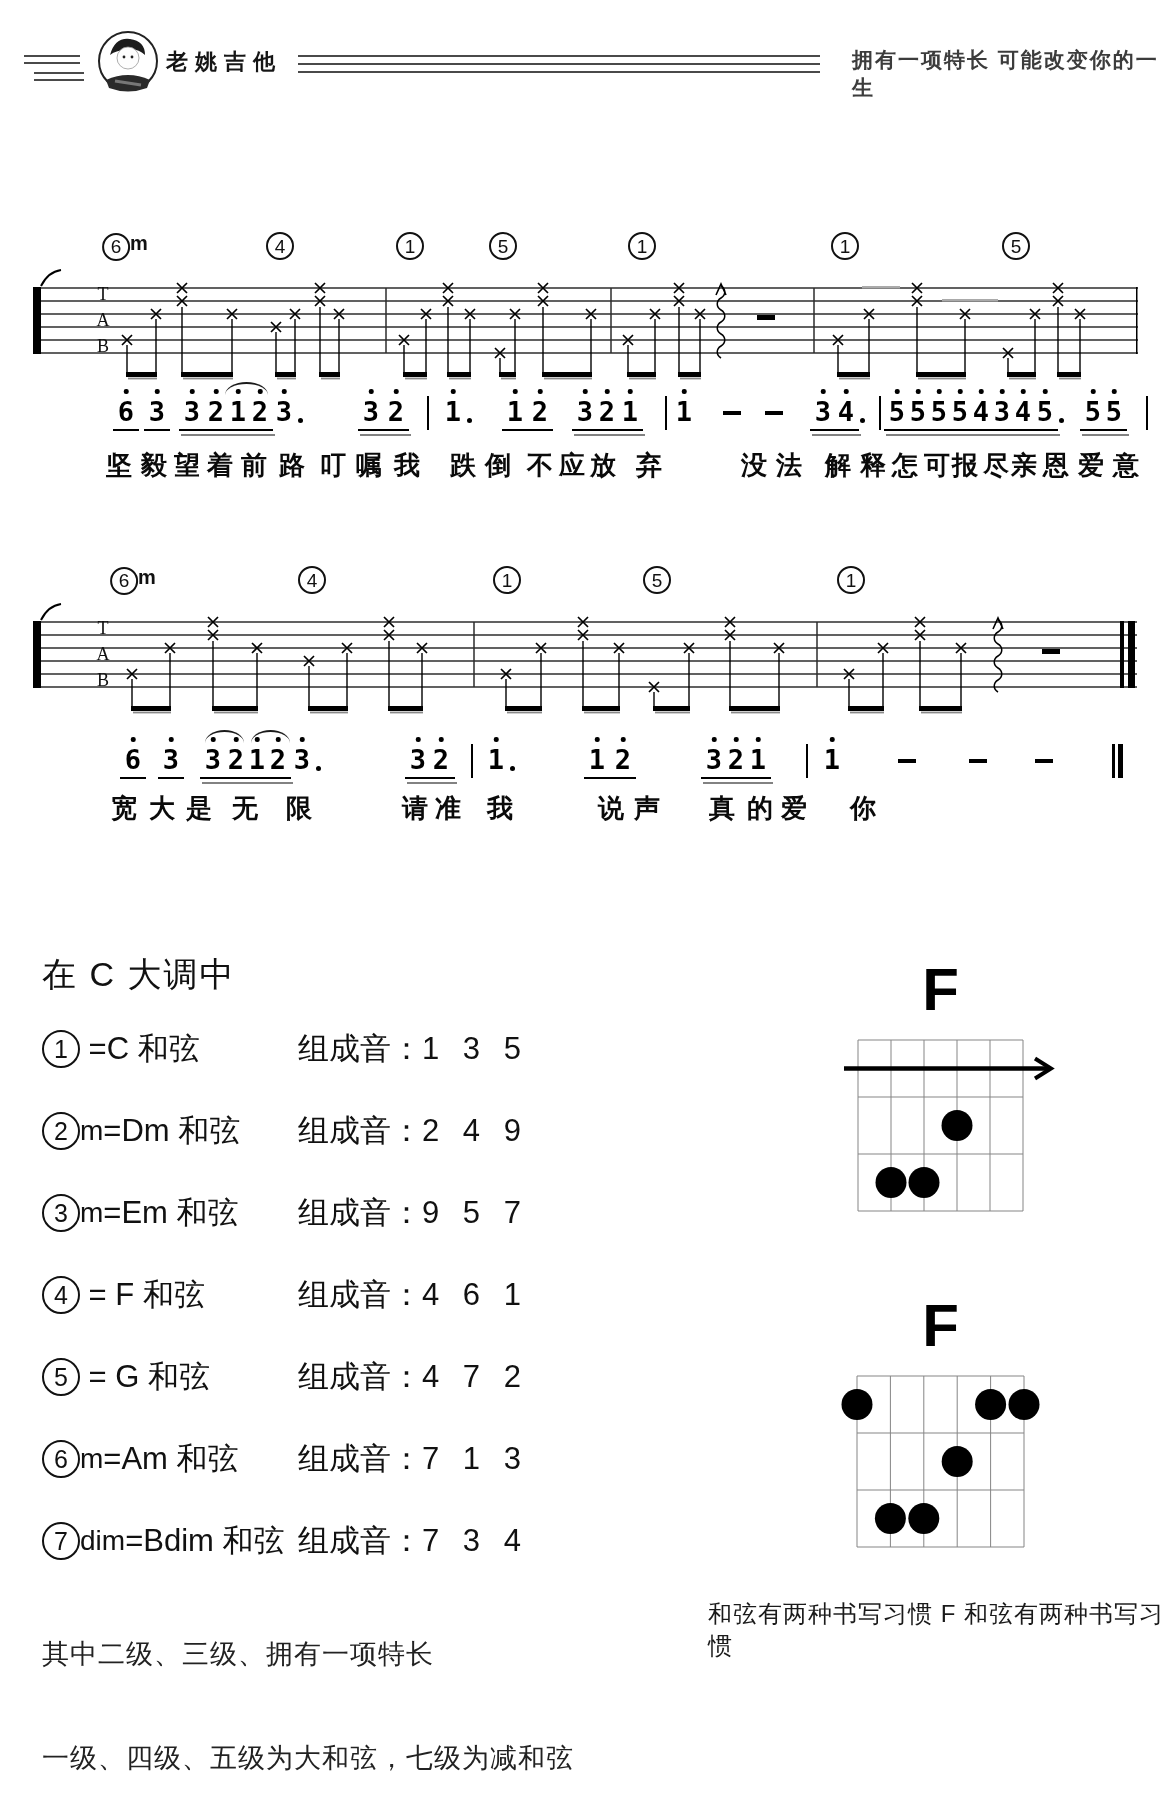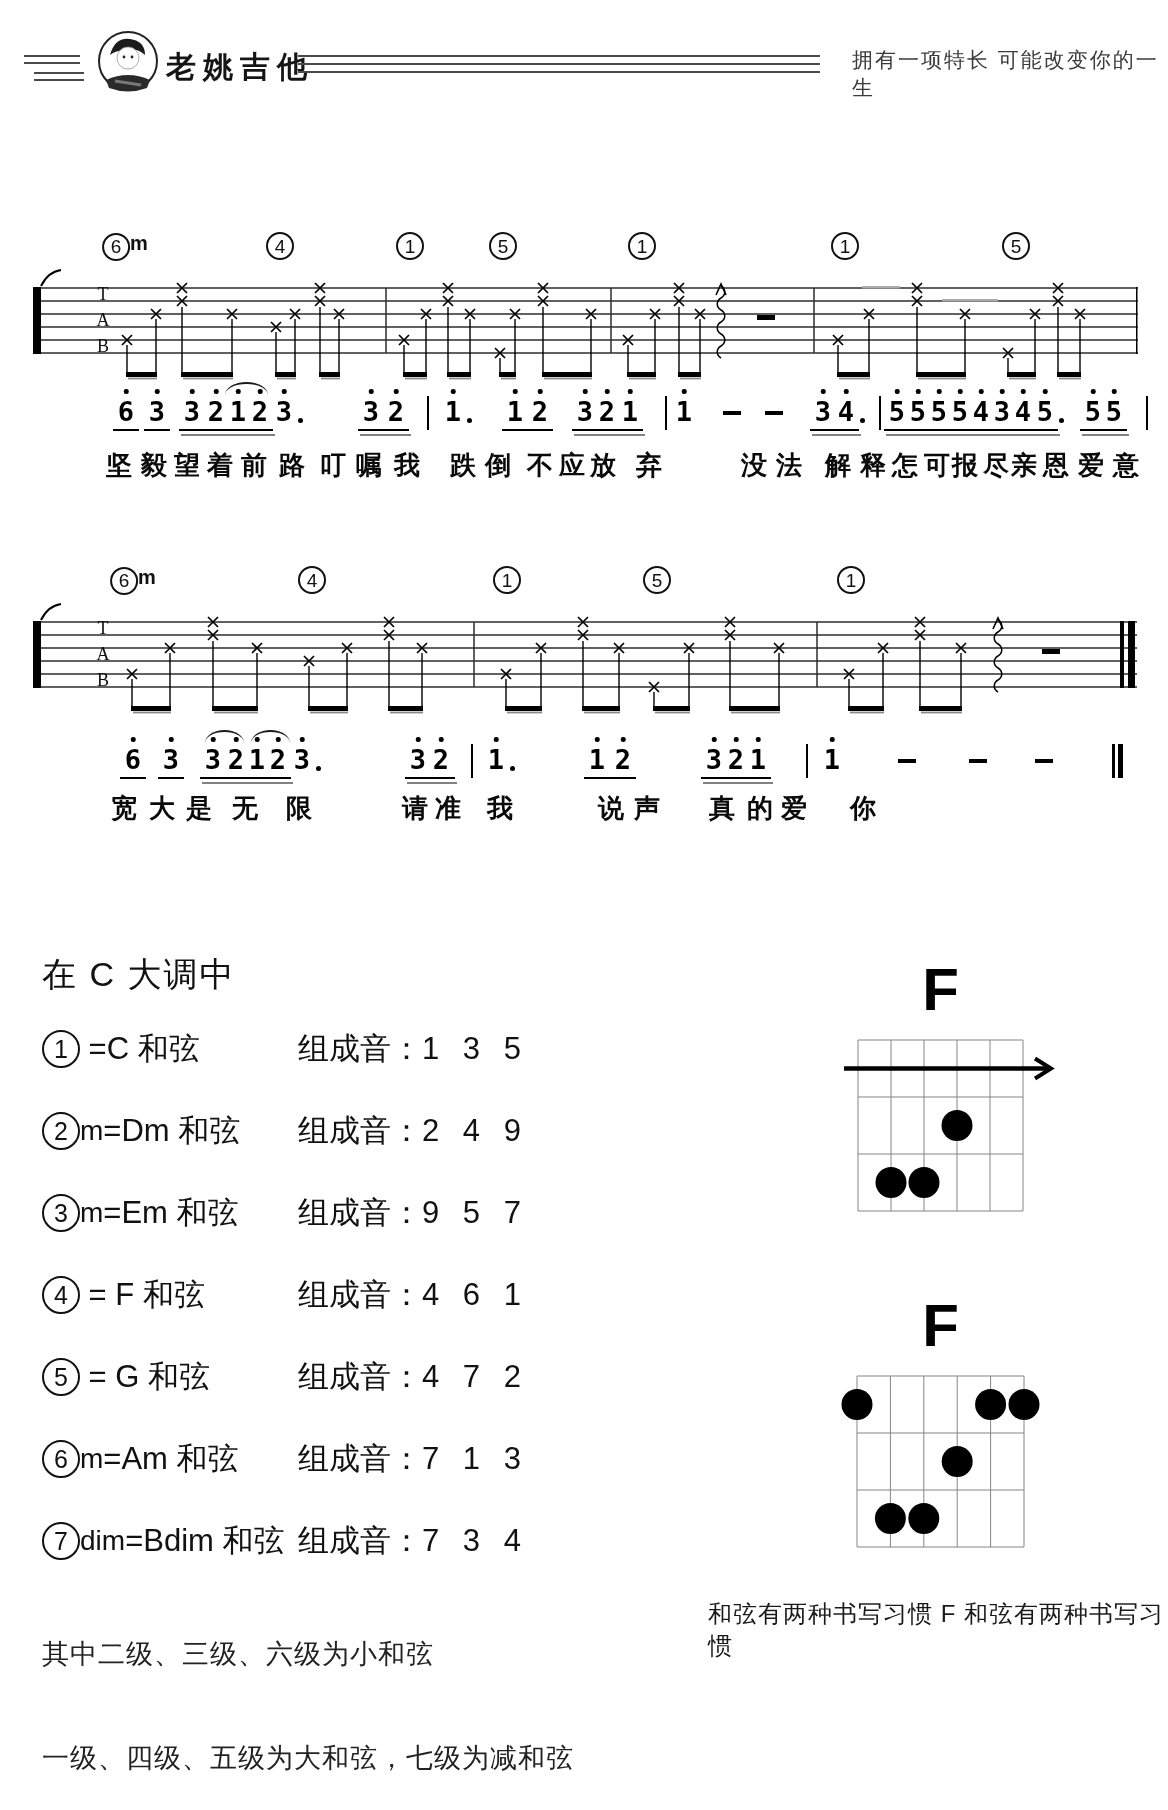--- a/index.html
+++ b/index.html
@@ -1,22 +1,22 @@
 <!DOCTYPE html>
 <html><head>
 <meta charset="utf-8">
 <style>
   html,body{margin:0;padding:0;background:#fff}
   #page{position:relative;width:1168px;height:1810px;background:#ffffff;overflow:hidden;
         font-family:"Liberation Sans","DejaVu Sans",sans-serif;color:#111}
   .abs{position:absolute}
   .ctr{transform:translateX(-50%)}
   #overlay{position:absolute;left:0;top:0;pointer-events:none}
-  .brand{font-size:30px;font-weight:bold;letter-spacing:7px;color:#151515}
-  .tagline{font-size:21px;font-weight:400;letter-spacing:2px;color:#3c3c3c}
+  .brand{font-size:22px;font-weight:bold;letter-spacing:7px;color:#151515}
+  .tagline{font-size:21px;font-weight:700;letter-spacing:2px;color:#3c3c3c}
   .rule{background:#4a4a4a;height:1.6px}
   .chord{white-space:nowrap}
   .circ{display:inline-flex;align-items:center;justify-content:center;width:24px;height:24px;
         border:2px solid #111;border-radius:50%;font-size:19px;font-weight:500;line-height:1}
   .csuf{font-size:20px;font-weight:600;vertical-align:3px}
   .jnum{font-family:"DejaVu Sans Mono","Liberation Mono",monospace;font-weight:bold;
         font-size:27px;line-height:1;color:#000;white-space:pre}
   .jdot{width:4.5px;height:4.5px;border-radius:50%;background:#000}
   .jbar{width:2px;background:#000}
   .jdash{height:3.5px;background:#000}
@@ -502,21 +502,21 @@
         <div class="abs trow" style="left: 298px; top: 1192px;"><span>组成音：</span><span class="tnotes">9 5 7</span></div>
         <div class="abs trow" style="left: 42px; top: 1274px;"><span class="circ3">4</span><span> = F 和弦</span></div>
         <div class="abs trow" style="left: 298px; top: 1274px;"><span>组成音：</span><span class="tnotes">4 6 1</span></div>
         <div class="abs trow" style="left: 42px; top: 1356px;"><span class="circ3">5</span><span> = G 和弦</span></div>
         <div class="abs trow" style="left: 298px; top: 1356px;"><span>组成音：</span><span class="tnotes">4 7 2</span></div>
         <div class="abs trow" style="left: 42px; top: 1438px;"><span class="circ3">6</span><span class="tsuf">m</span><span>=Am 和弦</span></div>
         <div class="abs trow" style="left: 298px; top: 1438px;"><span>组成音：</span><span class="tnotes">7 1 3</span></div>
         <div class="abs trow" style="left: 42px; top: 1520px;"><span class="circ3">7</span><span class="tsuf">dim</span><span>=Bdim 和弦</span></div>
         <div class="abs trow" style="left: 298px; top: 1520px;"><span>组成音：</span><span class="tnotes">7 3 4</span></div>
       </div>
-    <div class="abs tnote-line" style="left:42px;top:1636px">其中二级、三级、六级为小和弦</div>
+    <div class="abs tnote-line" style="left:42px;top:1636px">其中二级、三级、拥有一项特长</div>
     <div class="abs tnote-line" style="left:42px;top:1740px">一级、四级、五级为大和弦，七级为减和弦</div>
   </div>
 
   <div>
     <div id="diagram-labels">
         <div class="abs flabel ctr" style="left: 940.5px; top: 960px;">F</div>
         <div class="abs flabel ctr" style="left: 940.5px; top: 1296px;">F</div>
       </div>
     <div class="abs caption" style="left:708px;top:1598px">和弦有两种书写习惯 F 和弦有两种书写习惯</div>
   </div>

